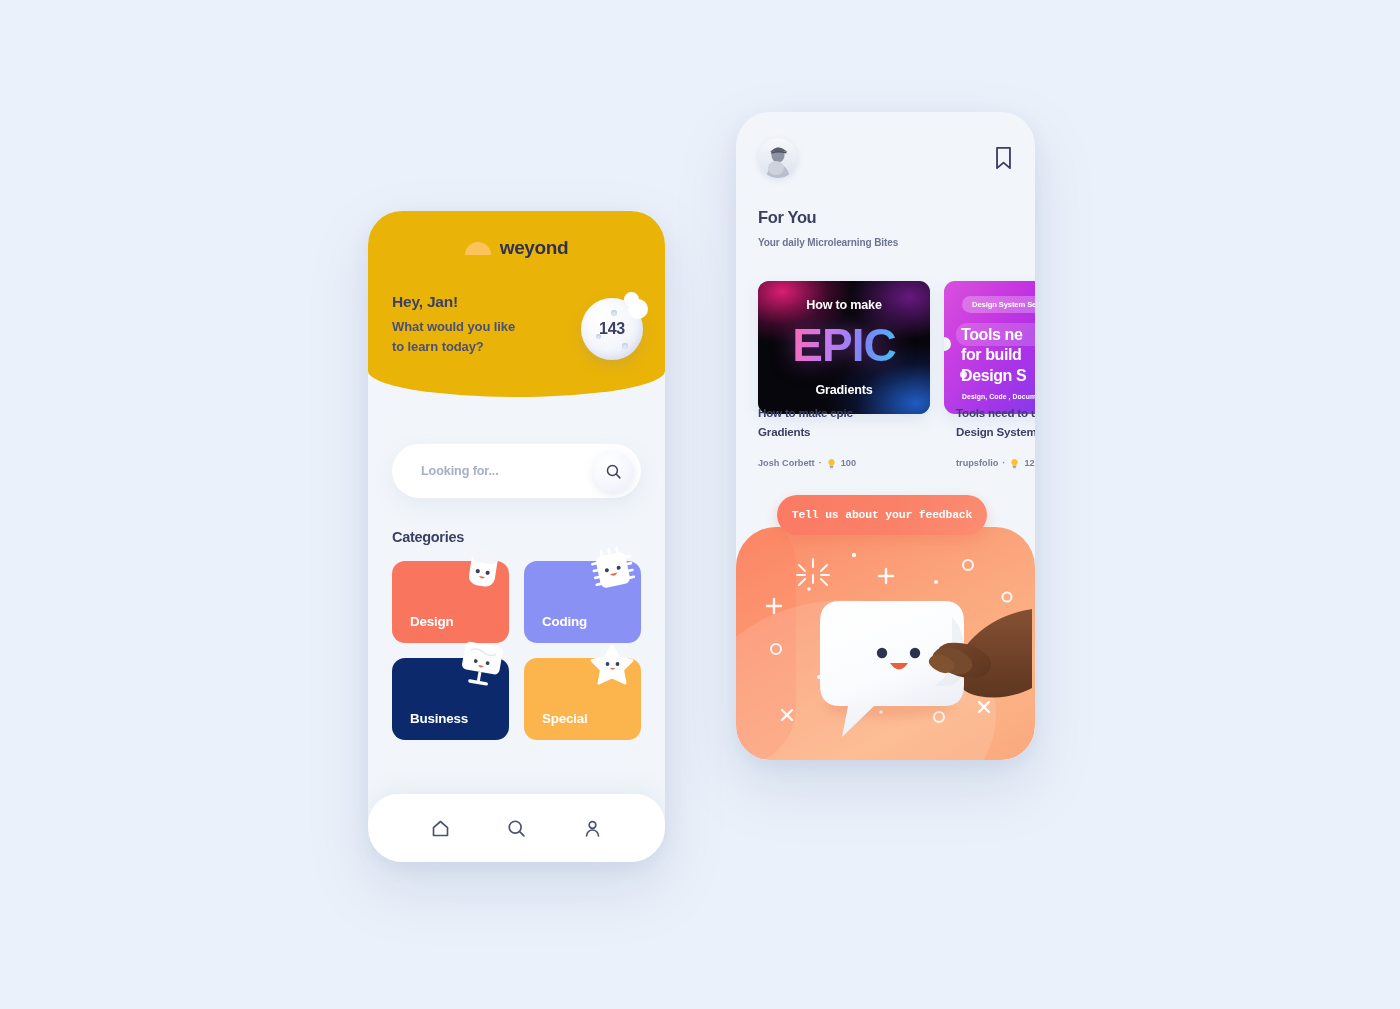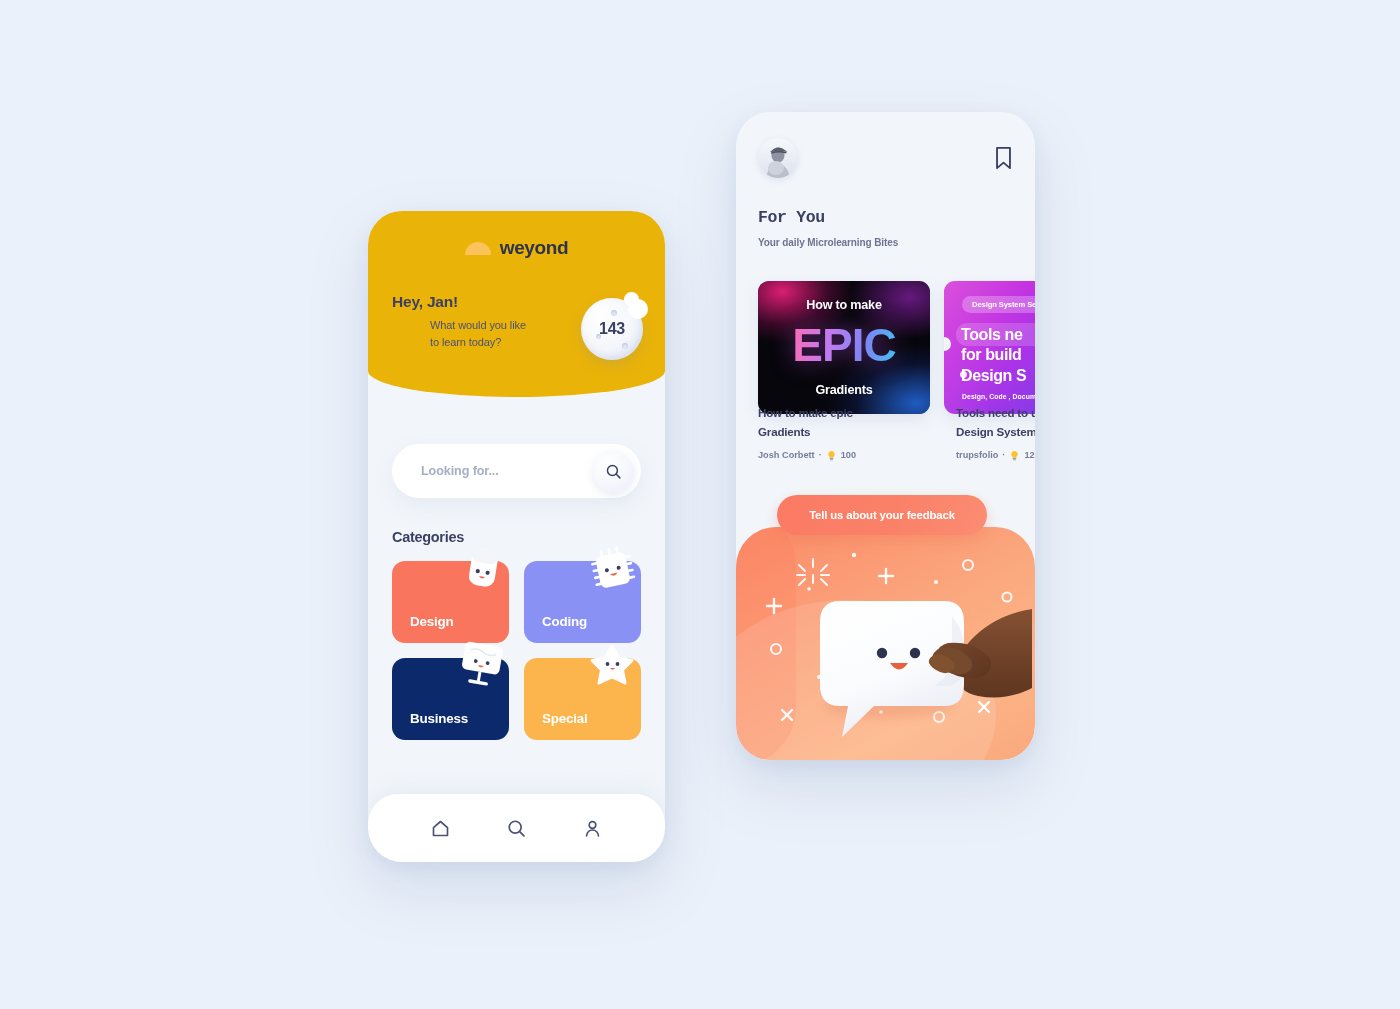--- a/index.html
+++ b/index.html
@@ -60,26 +60,25 @@
 
   .greet-block { position: absolute; left: 24px; top: 82px; }
   .greet-hi {
     font-size: 15.5px;
     font-weight: 700;
     color: #3b3f63;
     letter-spacing: -0.2px;
   }
   .greet-sub {
     margin-top: 6px;
-    font-size: 11px;
-    font-weight: 400;
+    font-size: 13px;
+    font-weight: 700;
     color: #4b5075;
     line-height: 1.55;
     letter-spacing: -0.1px;
-    margin-left: 38px;
   }
 
   
   .cookie-badge {
     position: absolute;
     right: 22px; top: 87px;
     width: 62px; height: 62px;
   }
   .cookie-body {
     position: absolute; inset: 0;
@@ -211,21 +210,20 @@
     background: radial-gradient(circle at 50% 35%, #f4f6fa 0%, #dfe4ee 100%);
     position: relative;
     box-shadow: 0 2px 6px rgba(120,140,180,0.18);
   }
   .avatar-figure { position: absolute; inset: 0; }
 
   .p2-title {
     position: absolute; left: 22px; top: 96px;
     font-size: 16.5px; font-weight: 700; color: #3b3f63;
     letter-spacing: -0.35px;
-    font-family: Liberation Mono, monospace;
   }
   .p2-sub {
     position: absolute; left: 22px; top: 125px;
     font-size: 10px; font-weight: 600; color: #6d7490;
     letter-spacing: -0.1px;
   }
 
   .cards-row {
     position: absolute;
     left: 22px; top: 145px;
@@ -335,21 +333,21 @@
   .caption-title {
     font-size: 11.6px;
     font-weight: 700;
     color: #3b3f63;
     line-height: 1.62;
     letter-spacing: -0.2px;
     white-space: nowrap;
     overflow: visible;
   }
   .caption-meta {
-    margin-top: 8px;
+    margin-top: 16px;
     font-size: 9.2px;
     font-weight: 600;
     color: #767d99;
     display: flex; align-items: center; gap: 4px;
     white-space: nowrap;
   }
 
   
   .feedback-panel {
     position: absolute;
@@ -379,20 +377,21 @@
     width: 210px; height: 40px;
     border-radius: 20px;
     background: linear-gradient(105deg, #fb7a64 0%, #fa8168 55%, #fb8c72 100%);
     display: flex; align-items: center; justify-content: center;
     color: #fff;
     font-size: 11.4px;
     font-weight: 700;
     letter-spacing: -0.15px;
     z-index: 5;
     box-shadow: 0 5px 14px rgba(230,110,80,0.28);
+    font-family: Liberation Mono, monospace;
   }
   .shadow-ellipse {
     position: absolute;
     left: 88px; bottom: 42px;
     width: 130px; height: 24px;
     border-radius: 50%;
     background: rgba(214,110,76,0.20);
     filter: blur(4px);
   }
 </style>

